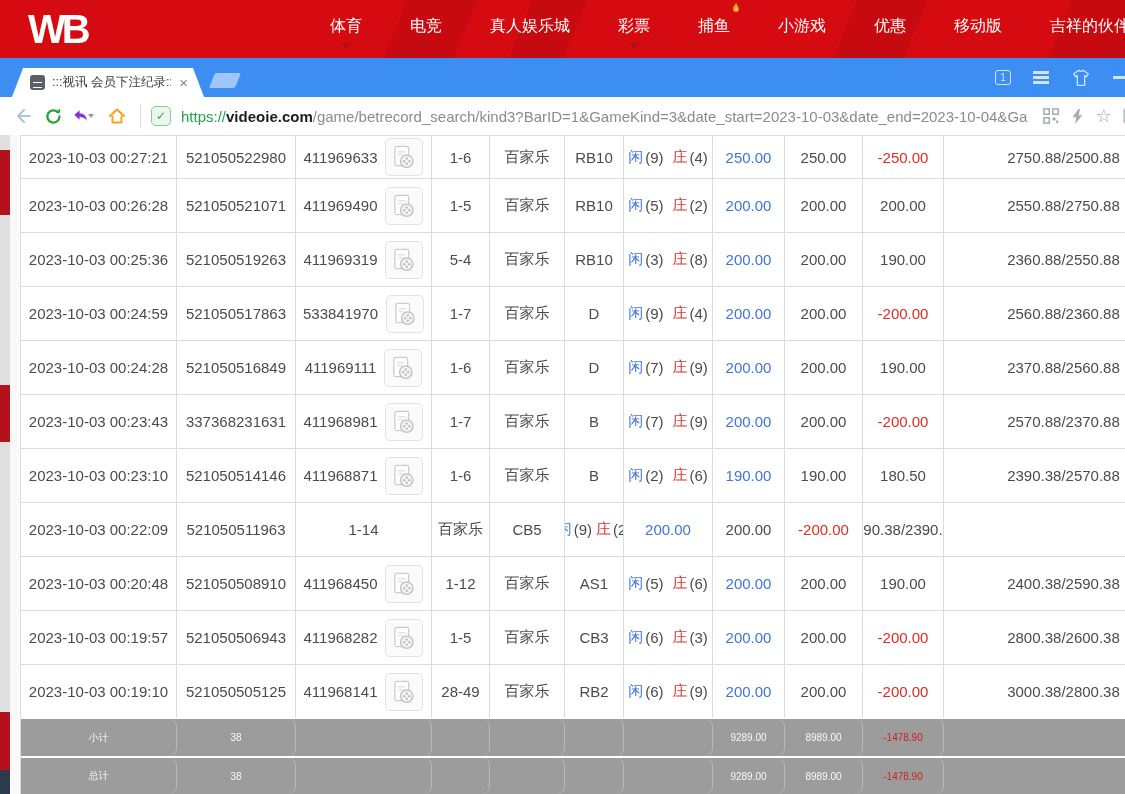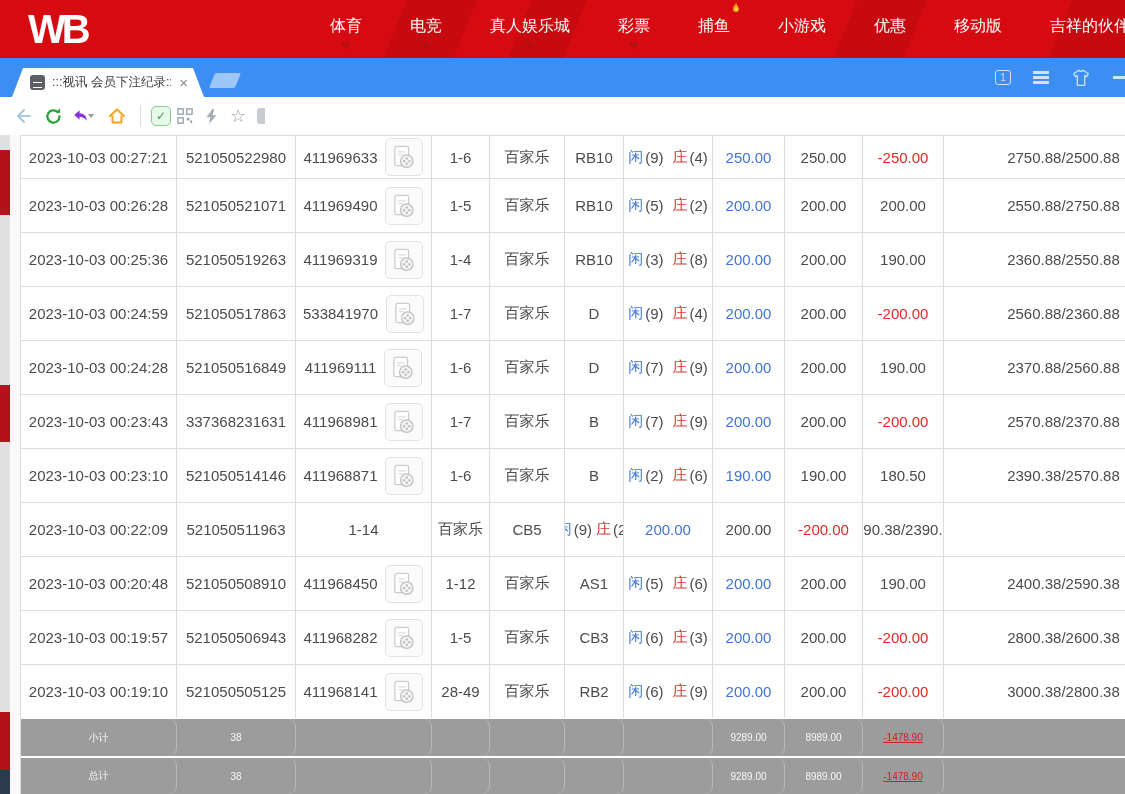--- a/index.html
+++ b/index.html
@@ -69,21 +69,21 @@
   .b { color:#d9342e; }
   .score { color:#4b4b4b; }
   .neg { color:#e02b20 !important; }
   .c-result span { margin:0 1px; }
   .c-result .gap { width:5px; }
   .film-btn { width:38px; height:38px; margin-left:8px; background:#fbfbfb; border:1px solid #e2e2e2; border-radius:5px; display:flex; align-items:center; justify-content:center; cursor:pointer; flex:none; }
 
   .srow { display:grid; grid-template-columns:156px 119px 136px 58px 75px 59px 89px 72px 78px 81px 240px; height:38px; background:#9c9c9c; border-top:1px solid #fff; }
   .srow.total { border-top:2px solid #fff; }
   .sc { display:flex; align-items:center; justify-content:center; border-right:1px solid #b9b9b9; font-size:10px; color:#f7f7f7; white-space:nowrap;border-radius:8px; }
-  .srow .neg { color:#cf1f1f !important;text-decoration:underline; }
+  .srow .neg { color:#cf1f1f !important; }
 </style>
 </head>
 <body>
 
 <div id="stage">
 
   <header class="site-header">
     <div class="deco d1"></div>
     <div class="deco d2"></div>
     <div class="deco d3"></div>
@@ -193,20 +193,23 @@
     <span class="undo-caret"></span>
     <span style="width:8px;flex:none;"></span>
     <span class="nav-btn">
       <svg viewBox="0 0 20 20" width="20" height="20">
         <path d="M3 10 L10 3.5 L17 10" fill="none" stroke="#f6a21d" stroke-width="2" stroke-linecap="round" stroke-linejoin="round"></path>
         <path d="M5.5 9.5 V16.5 H14.5 V9.5" fill="none" stroke="#f6a21d" stroke-width="2" stroke-linejoin="round"></path>
       </svg>
     </span>
     <span class="tb-sep"></span>
     <span class="shield">✓</span>
+    <div class="url-box">
+      <span class="url-scheme">https://</span><span class="url-domain">videoie.com</span><span class="url-path">/game/betrecord_search/kind3?BarID=1&amp;GameKind=3&amp;date_start=2023-10-03&amp;date_end=2023-10-04&amp;Ga</span>
+    </div>
     <div class="toolbar-right">
       <span style="cursor:pointer;display:flex;">
         <svg viewBox="0 0 18 18" width="16" height="16">
           <rect x="1" y="1" width="6" height="6" fill="none" stroke="#9aa0a6" stroke-width="1.5"></rect>
           <rect x="11" y="1" width="6" height="6" fill="none" stroke="#9aa0a6" stroke-width="1.5"></rect>
           <rect x="1" y="11" width="6" height="6" fill="none" stroke="#9aa0a6" stroke-width="1.5"></rect>
           <rect x="11" y="11" width="3" height="3" fill="#9aa0a6"></rect>
           <rect x="15" y="14" width="2" height="3" fill="#9aa0a6"></rect>
         </svg>
       </span>
@@ -307,21 +310,21 @@
             <rect x="2" y="1.5" width="15" height="21" rx="2" fill="#ffffff" stroke="#cccccc" stroke-width="1.4"></rect>
             <path d="M5.5 7.5 h8 M5.5 10.5 h5" stroke="#dddddd" stroke-width="1.4"></path>
             <circle cx="15" cy="17.5" r="6.8" fill="#f4f4f4" stroke="#bfbfbf" stroke-width="1.4"></circle>
             <circle cx="15" cy="14.6" r="1.3" fill="#bfbfbf"></circle>
             <circle cx="15" cy="20.4" r="1.3" fill="#bfbfbf"></circle>
             <circle cx="12.1" cy="17.5" r="1.3" fill="#bfbfbf"></circle>
             <circle cx="17.9" cy="17.5" r="1.3" fill="#bfbfbf"></circle>
           </svg>
         </button>
       </div>
-      <div class="c">1-4</div>
+      <div class="c">5-4</div>
       <div class="c">百家乐</div>
       <div class="c">RB10</div>
       <div class="c c-result">
         <span class="p">闲</span>
             <span class="score">(3)</span>
             <span class="gap"></span>
             <span class="b">庄</span>
             <span class="score">(8)</span>
       </div>
       <div class="c blue">200.00</div>

